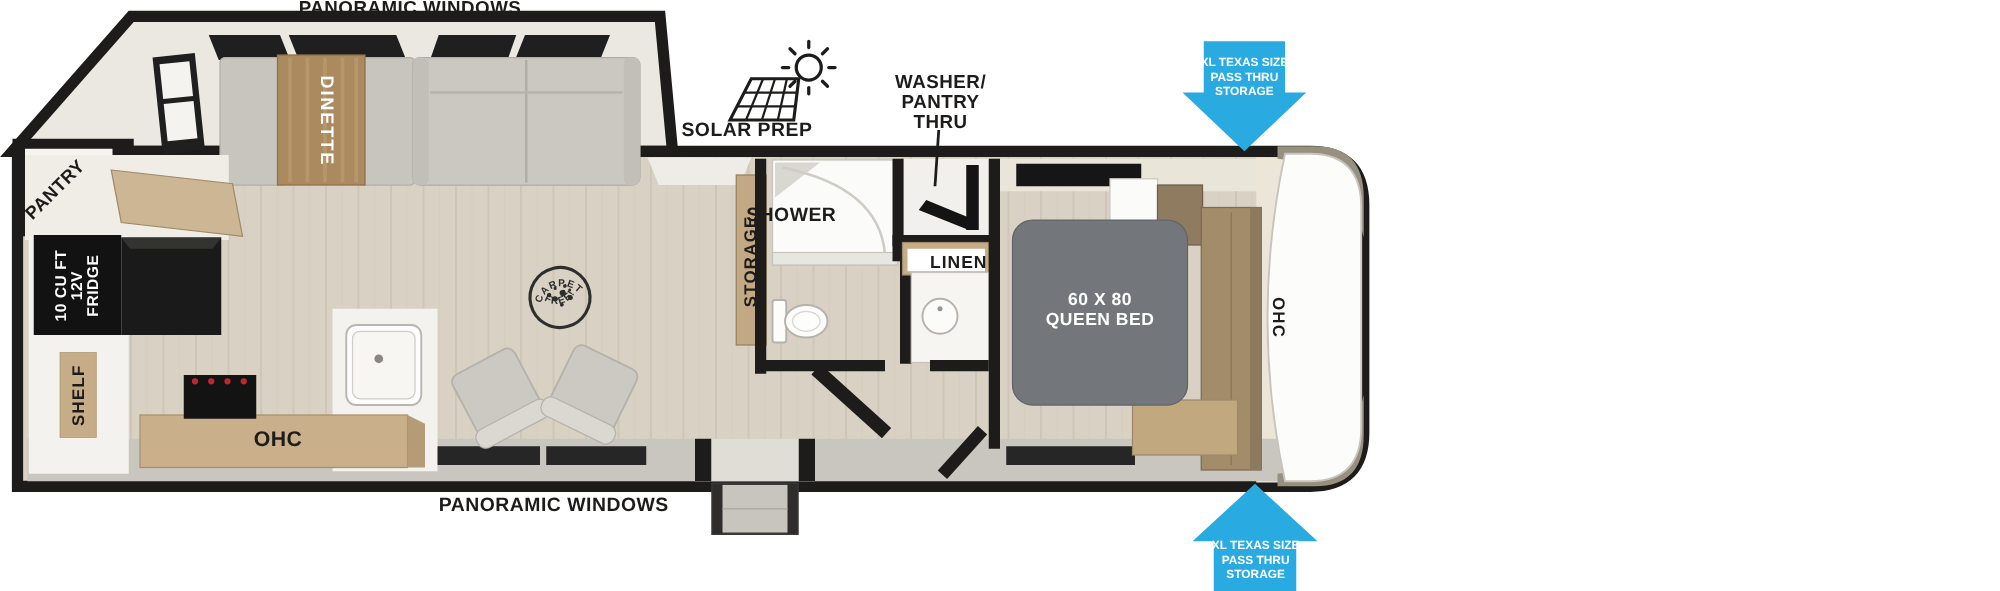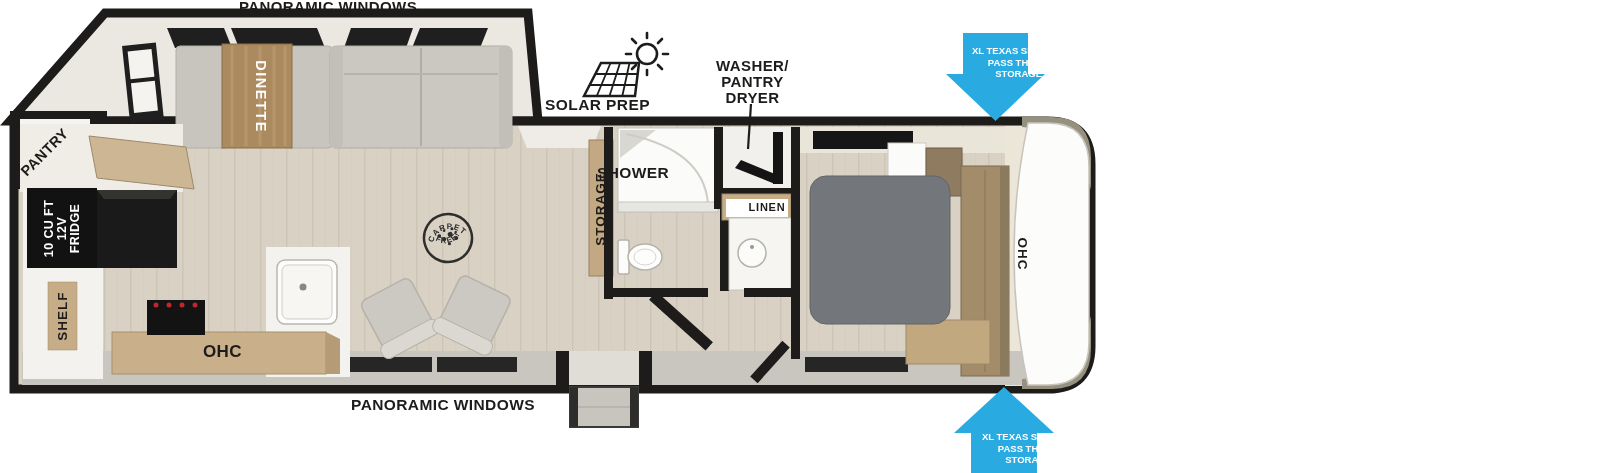--- a/index.html
+++ b/index.html
@@ -16,24 +16,24 @@
   #lbl-dinette{left:210px;top:89px;width:100px;font-size:14.5px;color:#fff;
                transform:rotate(90deg);letter-spacing:1.5px;}
   #lbl-trifold{left:352px;top:91px;width:120px;font-size:16.5px;line-height:17.5px;}
   #lbl-pantry{left:-5px;top:145px;width:100px;font-size:14.5px;transform:rotate(-45deg);}
   #lbl-fridge{left:12px;top:209px;width:100px;font-size:12.5px;line-height:13px;color:#fff;
               transform:rotate(-90deg);}
   #lbl-shelf{left:13px;top:309px;width:100px;font-size:13.5px;transform:rotate(-90deg);letter-spacing:1px;}
   #lbl-ohc-kitchen{left:175px;top:343px;width:95px;font-size:17px;}
   #lbl-storage{left:551px;top:202px;width:100px;font-size:13.5px;transform:rotate(-90deg);letter-spacing:1px;}
   #lbl-shower{left:587px;top:165px;width:92px;font-size:15.5px;}
-  #lbl-linen{left:723px;top:202px;width:88px;font-size:11px;letter-spacing:.8px;}
+  #lbl-linen{left:723px;top:202px;width:88px;font-size:14px;letter-spacing:.8px;}
   #lbl-bed{left:818px;top:232px;width:124px;font-size:14px;line-height:15.5px;color:#fff;}
   #lbl-ohc-bed{left:972px;top:247px;width:100px;font-size:13.5px;transform:rotate(90deg);letter-spacing:1px;}
-  .arrow-lbl{color:#fff;font-size:9.5px;line-height:11.5px;letter-spacing:0;text-align:right;}
+  .arrow-lbl{color:#fff;font-size:9.5px;line-height:11.5px;letter-spacing:0;}
   #lbl-arrow-top{left:949px;top:45px;width:93px;}
   #lbl-arrow-bottom{left:957px;top:431px;width:95px;}
   .arrow{fill:var(--accent-blue,#29abe2);}
   svg text{font-family:"Liberation Sans",sans-serif;font-weight:bold;}
 </style>
 </head>
 <body>
 
 <div id="stage">
 
@@ -258,34 +258,38 @@
   <polygon class="arrow" points="963,33 1028,33 1028,74 1045,74 995.5,121 946,74 963,74"></polygon>
   <polygon class="arrow" points="1004,387 1054,433 1037,433 1037,473 971,473 971,433 954,433"></polygon>
 </svg>
 
 <div class="lbl" id="lbl-pano-top">PANORAMIC WINDOWS</div>
 <div class="lbl" id="lbl-pano-bottom">PANORAMIC WINDOWS</div>
 <div class="lbl" id="lbl-solar">SOLAR PREP</div>
 <div class="lbl" id="lbl-washer">
   <span class="ln">WASHER/</span>
   <span class="ln">PANTRY</span>
-  <span class="ln">DRYER</span>
+  <span class="ln">THRU</span>
 </div>
 <div class="lbl" id="lbl-dinette">DINETTE</div>
 <div class="lbl" id="lbl-pantry">PANTRY</div>
 <div class="lbl" id="lbl-fridge">
   <span class="ln">10 CU FT</span>
   <span class="ln">12V</span>
   <span class="ln">FRIDGE</span>
 </div>
 <div class="lbl" id="lbl-shelf">SHELF</div>
 <div class="lbl" id="lbl-ohc-kitchen">OHC</div>
 <div class="lbl" id="lbl-storage">STORAGE</div>
 <div class="lbl" id="lbl-shower">SHOWER</div>
 <div class="lbl" id="lbl-linen">LINEN</div>
+<div class="lbl" id="lbl-bed">
+  <span class="ln">60 X 80</span>
+  <span class="ln">QUEEN BED</span>
+</div>
 <div class="lbl" id="lbl-ohc-bed">OHC</div>
 <div class="lbl arrow-lbl" id="lbl-arrow-top">
   <span class="ln">XL TEXAS SIZE</span>
   <span class="ln">PASS THRU</span>
   <span class="ln">STORAGE</span>
 </div>
 <div class="lbl arrow-lbl" id="lbl-arrow-bottom">
   <span class="ln">XL TEXAS SIZE</span>
   <span class="ln">PASS THRU</span>
   <span class="ln">STORAGE</span>

